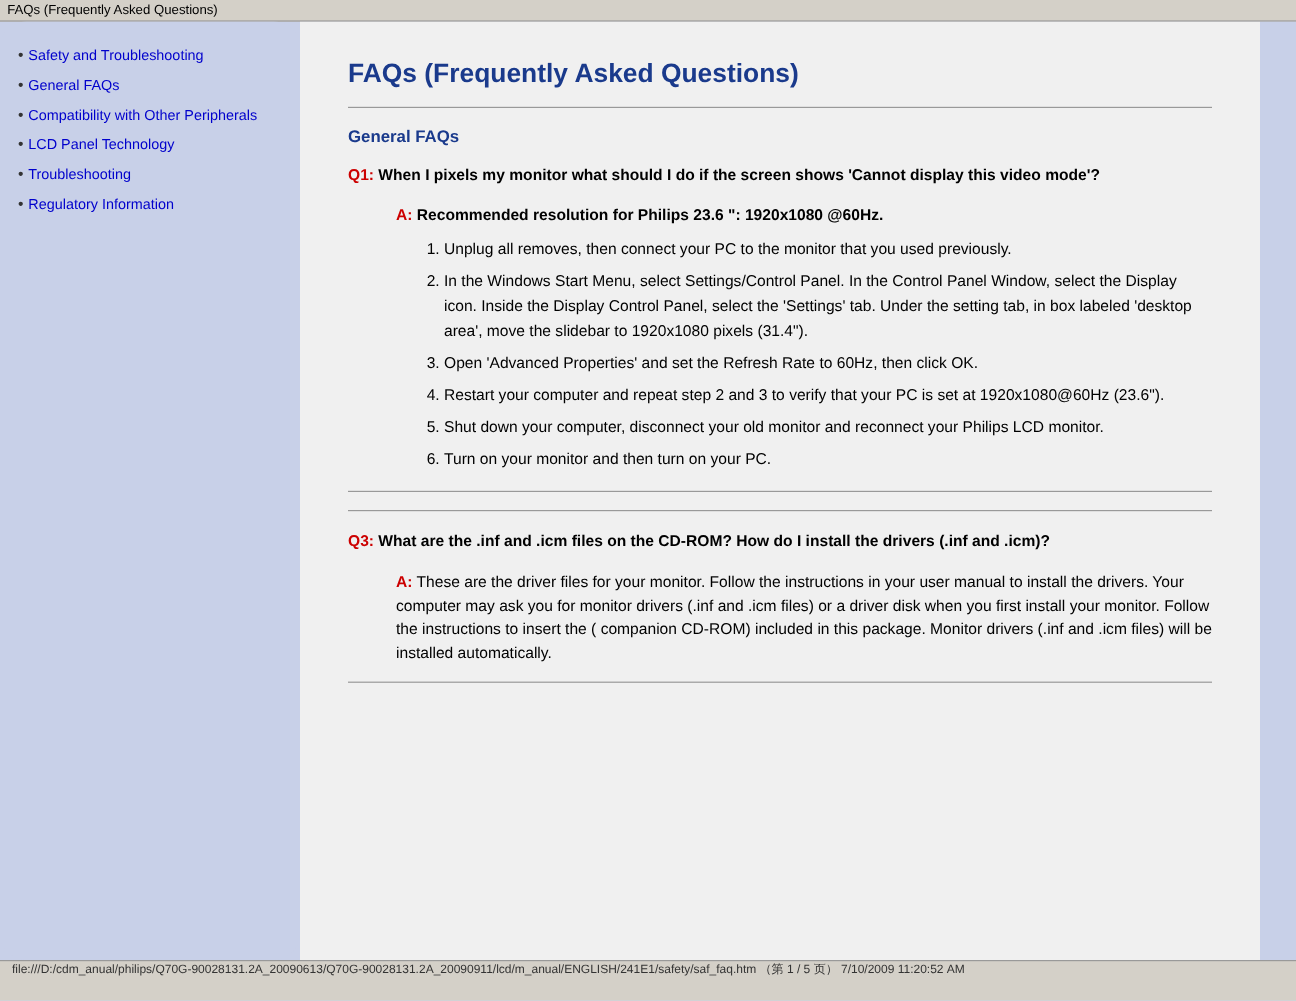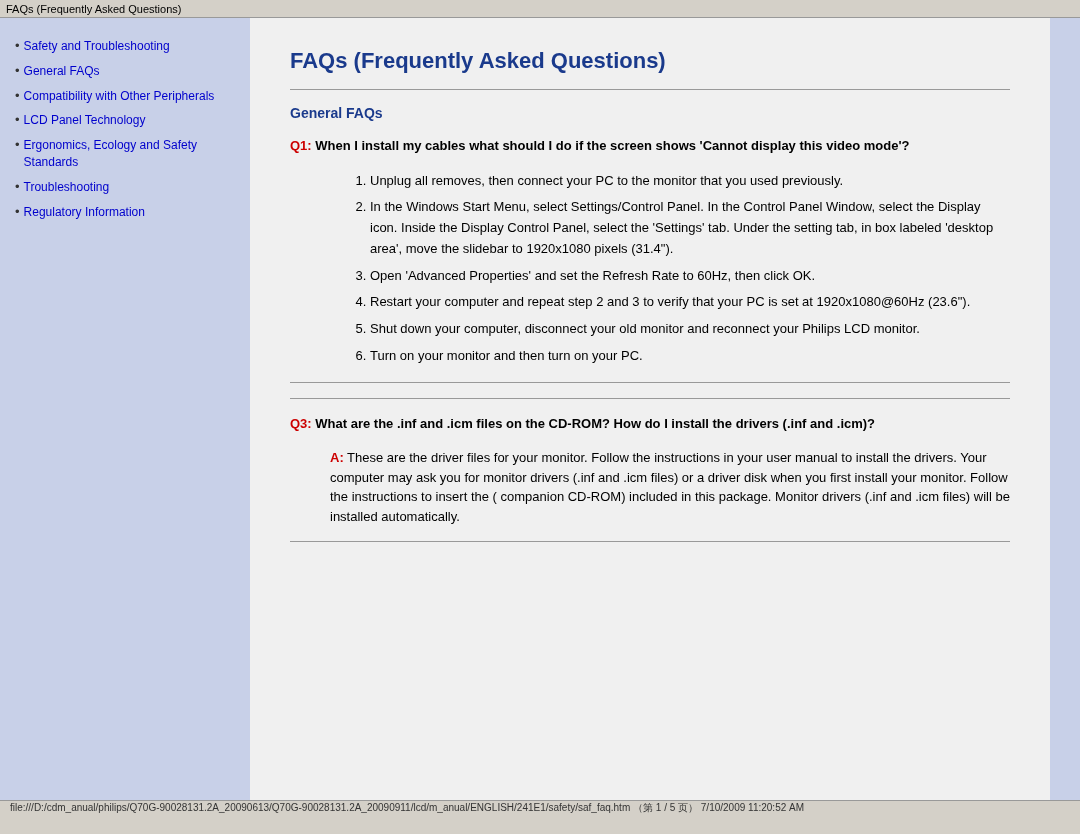--- a/index.html
+++ b/index.html
@@ -167,41 +167,41 @@
       <li>
         <a href="#">General FAQs</a>
       </li>
       <li>
         <a href="#">Compatibility with Other Peripherals</a>
       </li>
       <li>
         <a href="#">LCD Panel Technology</a>
       </li>
       <li>
-        <a href="#">Ergonomics, Ecology and Safety Standards</a>
-      </li>
-      <li>
         <a href="#">Troubleshooting</a>
       </li>
       <li>
         <a href="#">Regulatory Information</a>
       </li>
     </ul>
   </div>
 
   <div class="content-area">
     <h1 class="page-title">FAQs (Frequently Asked Questions)</h1>
     <hr class="divider">
 
     <h2 class="section-title">General FAQs</h2>
 
     <div class="question">
-      <span class="q-label">Q1:</span><span class="q-text"> When I install my cables what should I do if the screen shows 'Cannot display this video mode'?</span>
-    </div>
-
+      <span class="q-label">Q1:</span><span class="q-text"> When I pixels my monitor what should I do if the screen shows 'Cannot display this video mode'?</span>
+    </div>
+
+    <div class="answer-highlighted">
+      <span class="a-label">A:</span><span> Recommended resolution for Philips 23.6 ": 1920x1080 @60Hz.</span>
+    </div>
 
     <ol class="answer-list">
       <li>Unplug all removes, then connect your PC to the monitor that you used previously.</li>
       <li>In the Windows Start Menu, select Settings/Control Panel. In the Control Panel Window, select the Display icon. Inside the Display Control Panel, select the 'Settings' tab. Under the setting tab, in box labeled 'desktop area', move the slidebar to 1920x1080 pixels (31.4").</li>
       <li>Open 'Advanced Properties' and set the Refresh Rate to 60Hz, then click OK.</li>
       <li>Restart your computer and repeat step 2 and 3 to verify that your PC is set at 1920x1080@60Hz (23.6").</li>
       <li>Shut down your computer, disconnect your old monitor and reconnect your Philips LCD monitor.</li>
       <li>Turn on your monitor and then turn on your PC.</li>
     </ol>
 

